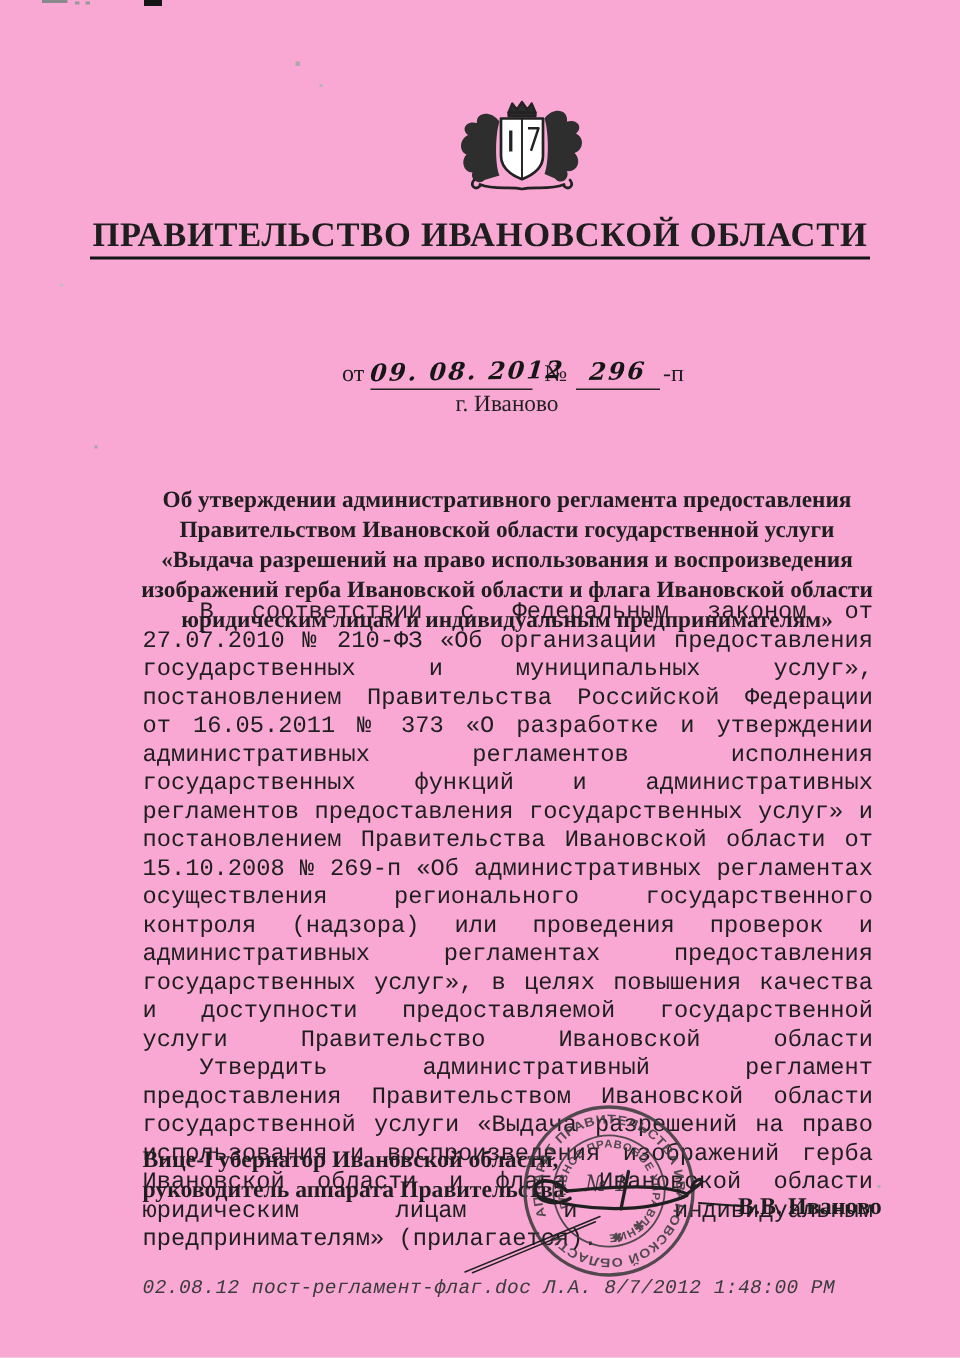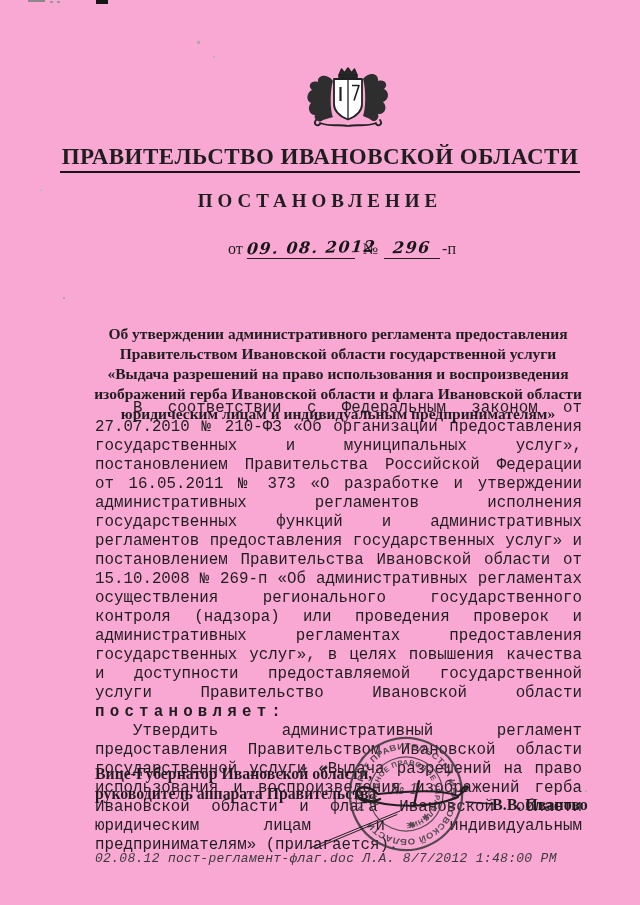--- a/index.html
+++ b/index.html
@@ -98,31 +98,30 @@
     <g stroke="#222" fill="none" stroke-width="1.8" stroke-linecap="round">
       <path d="M14 57 C 24 61, 34 58, 42 60 C 50 58, 60 61, 70 57"></path>
       <path d="M10 54 C 7 58, 11 61, 14 58"></path>
       <path d="M74 54 C 77 58, 73 61, 70 58"></path>
     </g>
   </svg>
 
   <div class="org-title">
     <span>ПРАВИТЕЛЬСТВО ИВАНОВСКОЙ ОБЛАСТИ</span>
   </div>
-  <div class="doc-type">ПОСТАНОВЛЕНИЕ</div>
 
   <div class="date-row">
     <span class="lbl">от</span><span class="blank date"><span class="hand">09. 08. 2012</span></span><span class="lbl num-sign">№</span><span class="blank num"><span class="hand">296</span></span><span class="lbl">-п</span>
   </div>
+  <div class="city">г. Иваново</div>
 
   <div class="subject">Об утверждении административного регламента предоставления Правительством Ивановской области государственной услуги «Выдача разрешений на право использования и воспроизведения изображений герба Ивановской области и флага Ивановской области юридическим лицам и индивидуальным предпринимателям»</div>
 
   <div class="body-text">
     <p class="indent first">В соответствии с Федеральным законом от 27.07.2010 № 210-ФЗ «Об организации предоставления государственных и муниципальных услуг», постановлением Правительства Российской Федерации от 16.05.2011 № 373 «О разработке и утверждении административных регламентов исполнения государственных функций и административных регламентов предоставления государственных услуг» и постановлением Правительства Ивановской области от 15.10.2008 № 269-п «Об административных регламентах осуществления регионального государственного контроля (надзора) или проведения проверок и административных регламентах предоставления государственных услуг», в целях повышения качества и доступности предоставляемой государственной услуги Правительство Ивановской области</p>
-    <div class="resolves">постановляет:</div>
     <p class="indent">Утвердить административный регламент предоставления Правительством Ивановской области государственной услуги «Выдача разрешений на право использования и воспроизведения изображений герба Ивановской области и флага Ивановской области юридическим лицам и индивидуальным предпринимателям» (прилагается).</p>
   </div>
 
   <div class="sig-block">
     <div>Вице-Губернатор Ивановской области,</div>
     <div>руководитель аппарата Правительства</div>
   </div>
   <div class="sig-name">В.В. Иваново</div>
 
   <svg class="stamp" width="120" height="120" viewBox="0 0 120 120">

